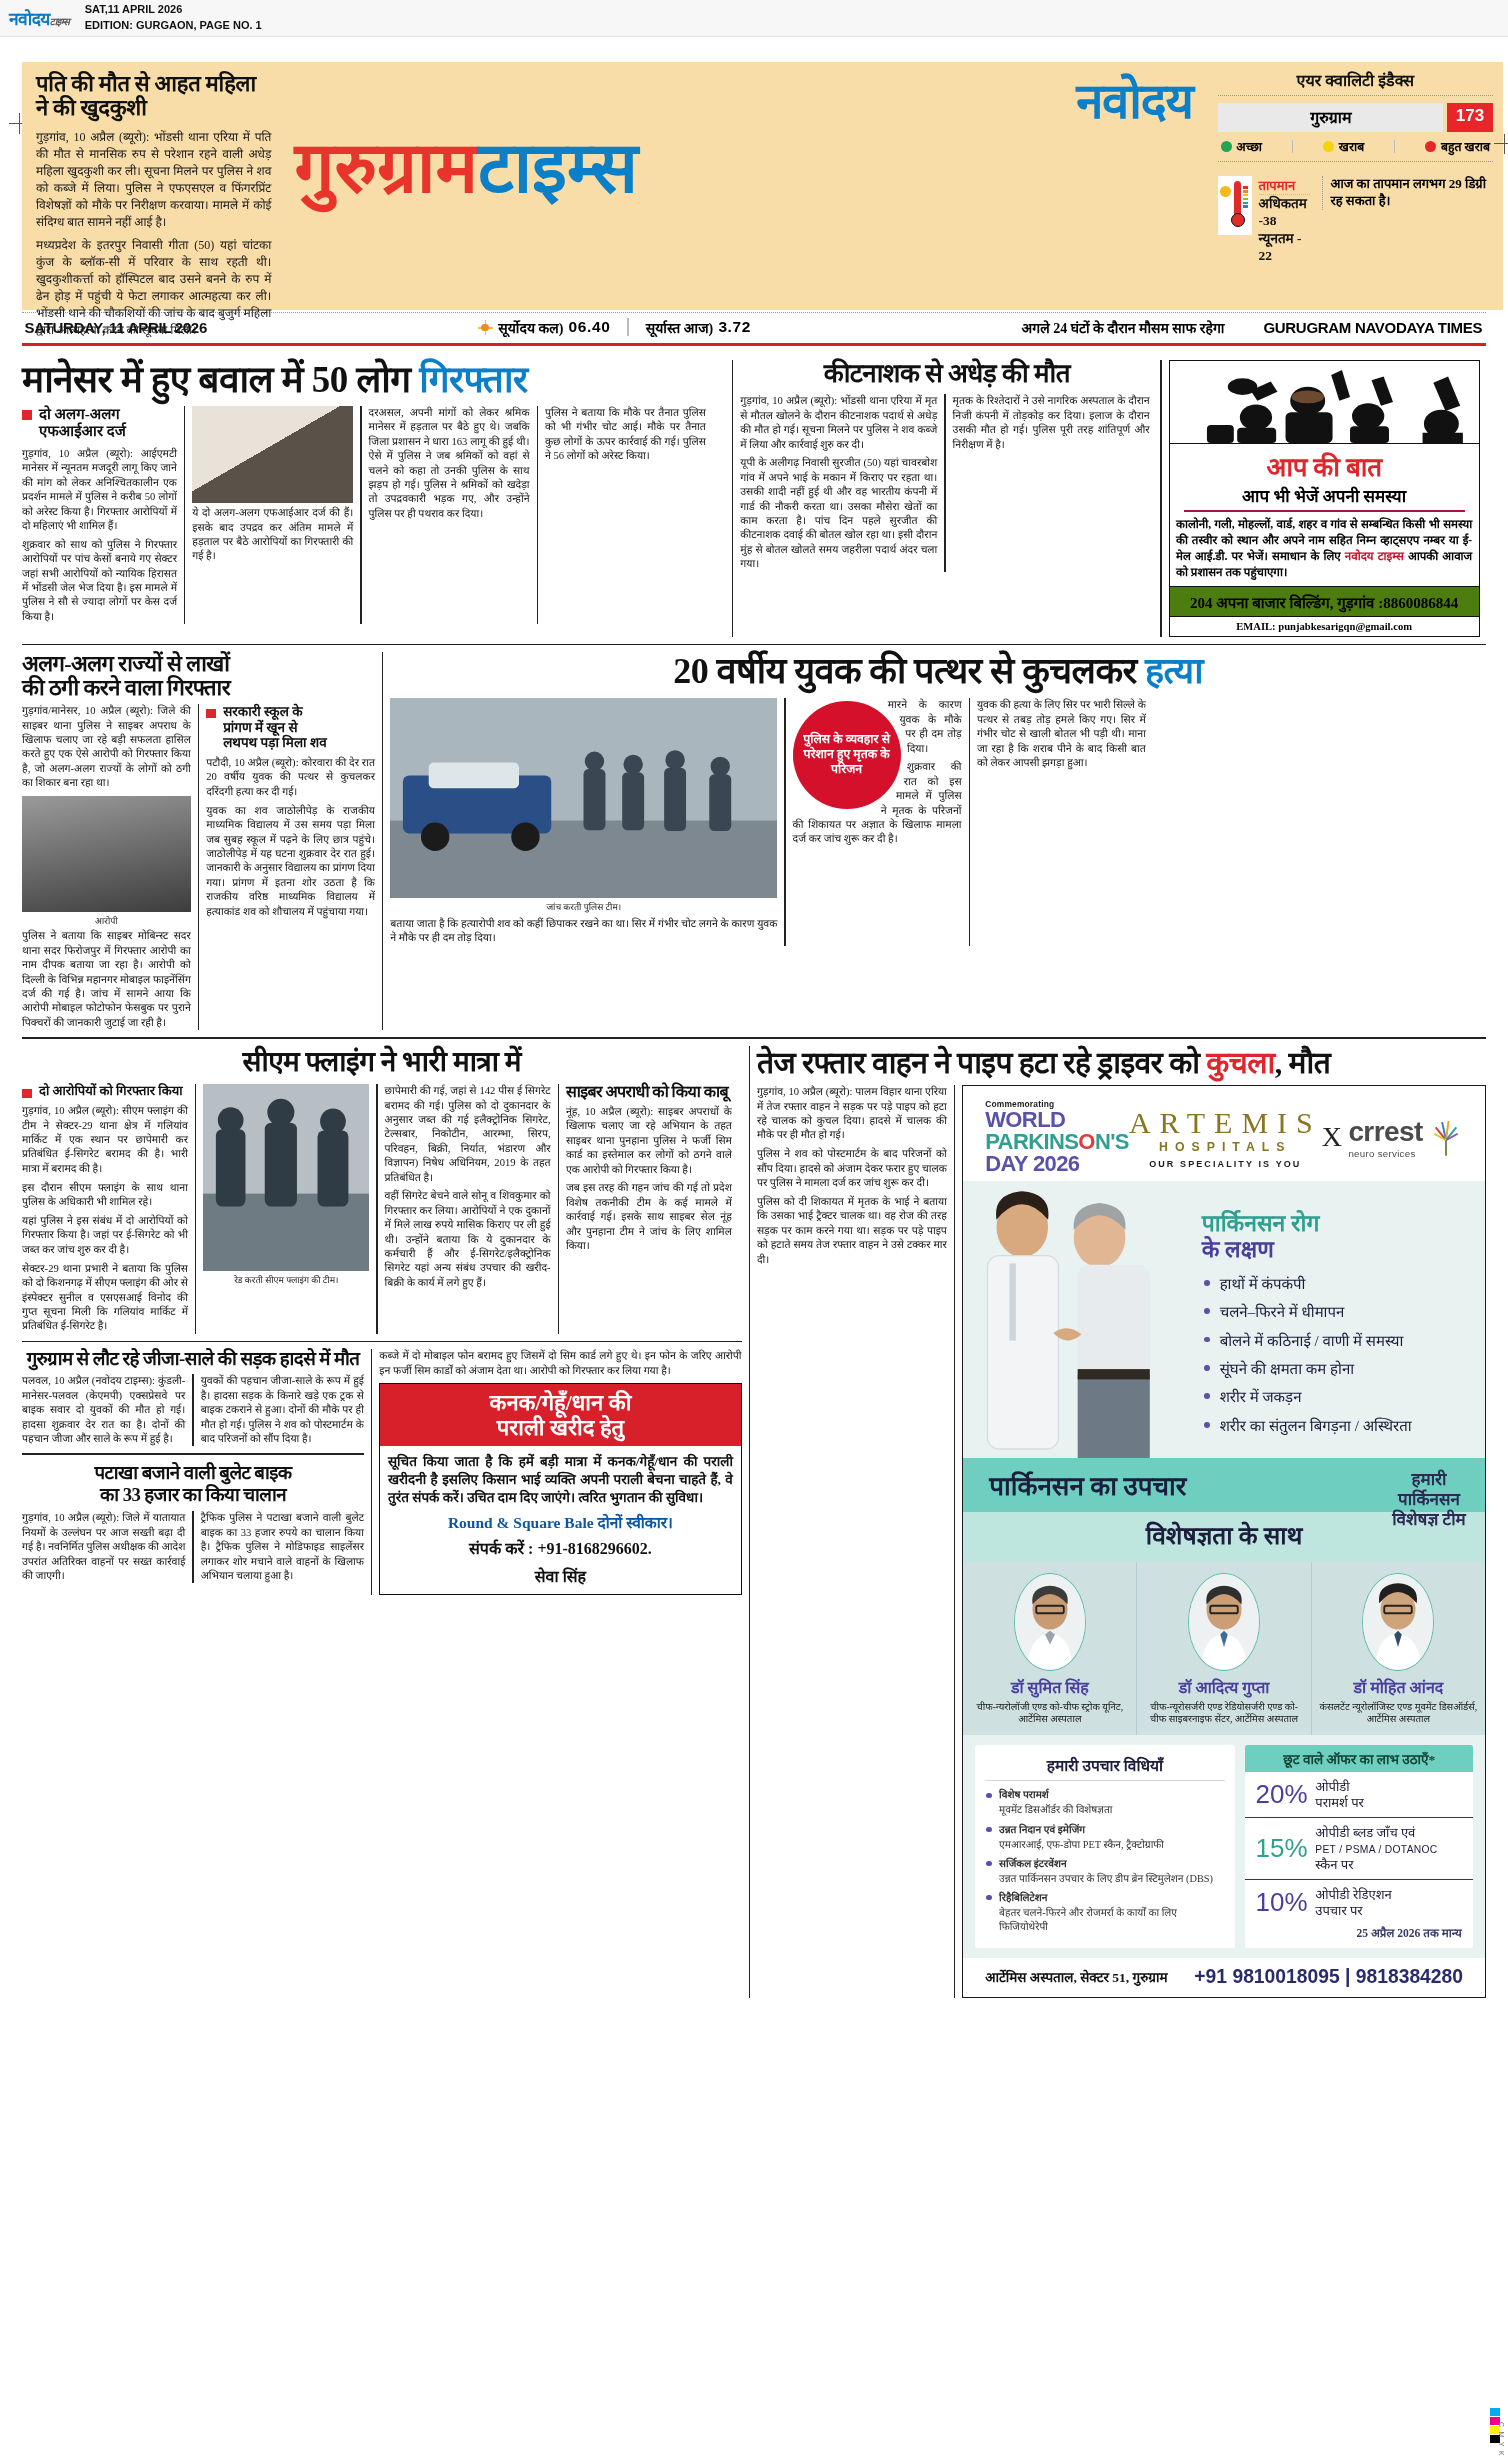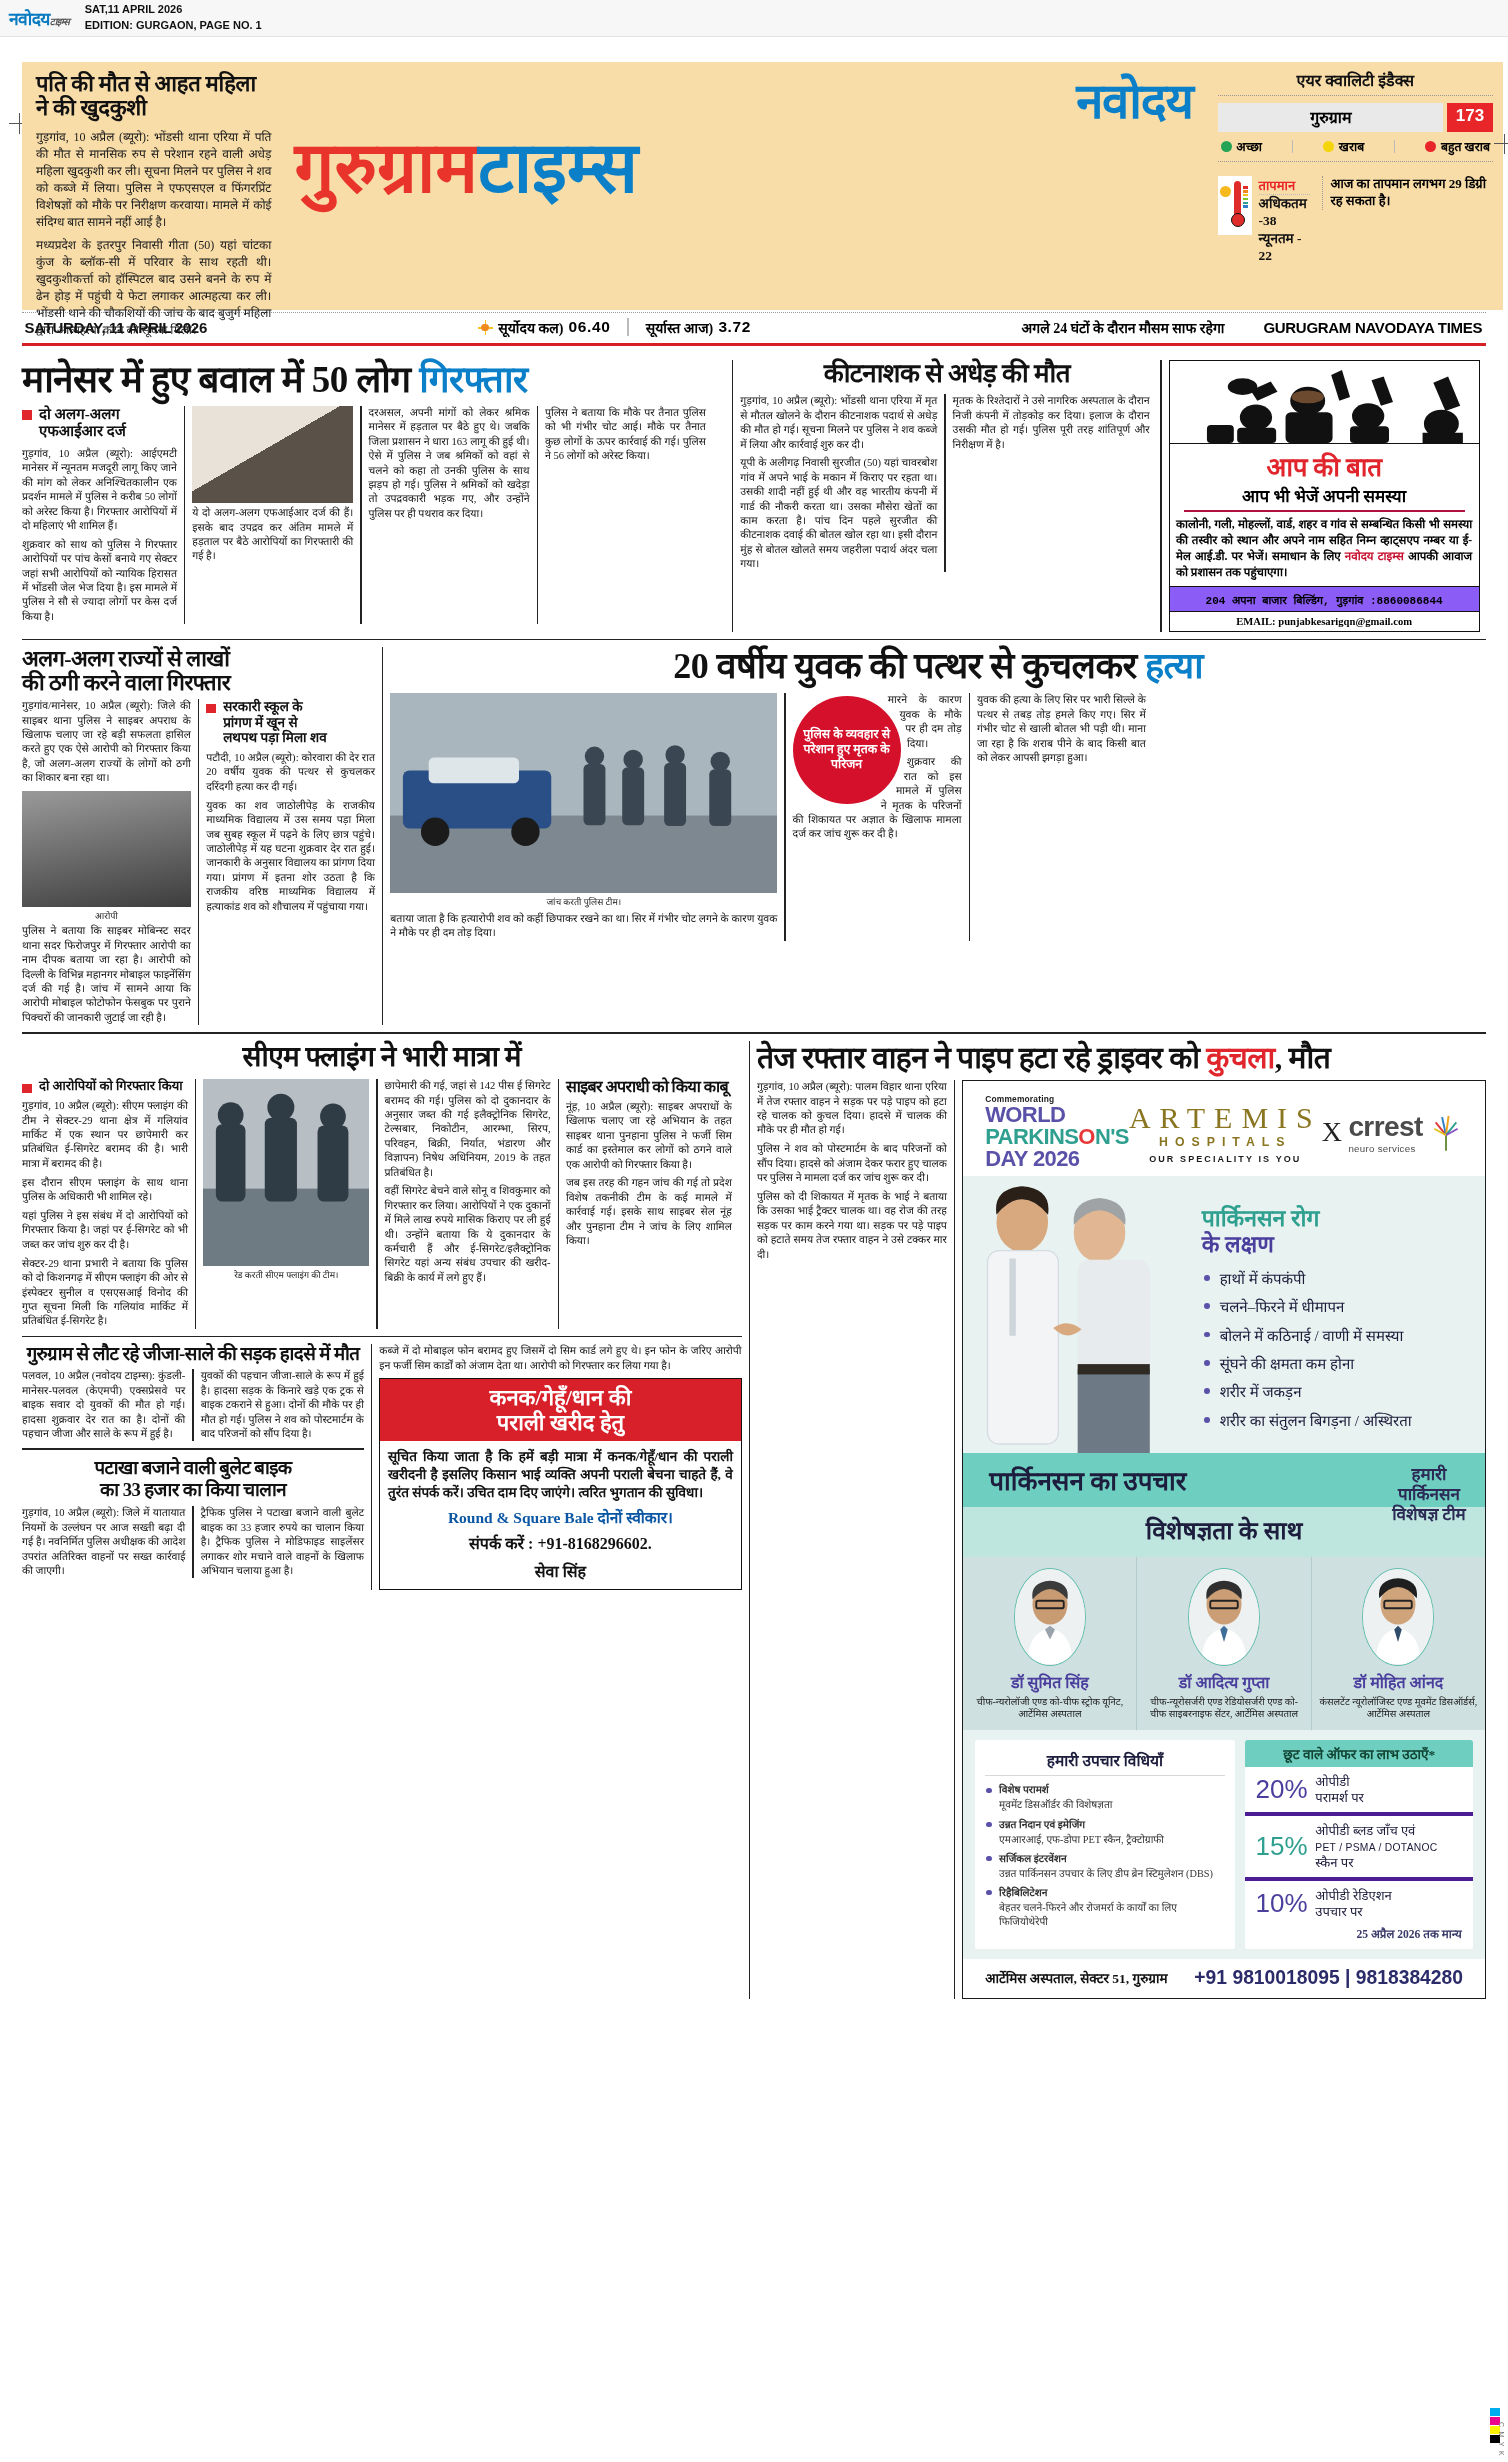--- a/index.html
+++ b/index.html
@@ -145,22 +145,22 @@
   .akb { border: 1.6px solid #111; }
   .akb-img { height: 83px; background:#fff; border-bottom:1.6px solid #111; position:relative; overflow:hidden;}
   .akb-title { color:#e0262c; font-size: 26px; font-weight:800; text-align:center;
                font-family:"Liberation Serif", serif; padding-top: 3.9px; letter-spacing:-0.3px;}
   .akb-sub { font-size: 17px; font-weight:700; text-align:center; font-family:"Liberation Serif", serif;
              padding-bottom: 2.6px; }
   .akb-under { height:1.9px; background:#b2103f; margin: 0 14px 5.2px; }
   .akb-body { font-family:"Liberation Serif", serif; font-size:11.6px; line-height:1.38; text-align: justify;
               padding: 0 6.4px 5.2px; font-weight: 600; }
   .akb-body .nt { color:#c8102e; font-weight:800; }
-  .akb-addr { background:#8b5cf6; text-align:center; font-size:11px; font-weight:700;
-              font-family:Liberation Mono, monospace; padding: 4.5px 2.6px; border-top:1.3px solid #111;}
+  .akb-addr { background:#4d7c0f; text-align:center; font-size:15px; font-weight:700;
+              font-family:Liberation Serif, serif; padding: 4.5px 2.6px; border-top:1.3px solid #111;}
   .akb-mail { background:#fff; text-align:center; font-size:10.6px; font-weight:700;
               font-family:"Liberation Serif", serif; padding: 3.9px 2.6px; border-top:1.6px solid #111;}
 
   
   .stamp {
     width: 108px; height: 108px; border-radius: 50%; background:#d4102b; color:#fff;
     display:flex; align-items:center; justify-content:center; text-align:center;
     font-family:"Liberation Serif", serif; font-weight:800; font-size:12.3px; line-height:1.22;
     float: left; shape-outside: circle(50%); margin: 2.6px 6.4px 3.9px 0;
   }
@@ -216,21 +216,21 @@
              border-bottom: 1.3px solid #d8d8d8; padding-bottom: 3.9px; margin-bottom: 6.4px; text-align:center;}
   .meth li { list-style:none; font-family:"Liberation Serif", serif; font-size: 12.3px; color:#1b1b3a;
              padding-left: 14px; position:relative; margin-bottom: 5.2px; font-weight:700; }
   .meth li span { display:block; font-weight:400; font-size: 10.3px; color:#333; }
   .meth li:before { content:""; position:absolute; left:1.3px; top:5.2px; width:5.2px; height:5.2px;
                     border-radius:50%; background:#5a51a8; }
   .disc { flex: 1; background:#fff; border-radius: 2.6px; position: relative; }
   .disc-head { background:#6ecfc0; text-align:center; font-family:"Liberation Serif", serif;
                font-size: 13.5px; font-weight:700; color:#143; padding: 4.5px 2.6px; border-radius: 2.6px 2.6px 0 0;}
   .disc-row { display:flex; align-items:center; gap: 7.7px; padding: 7px 10.3px; }
-  .disc-row + .disc-row { border-top: 4px solid #4c1d95; }
+  .disc-row + .disc-row { border-top: 1px solid #4c1d95; }
   .disc-pct { font-size: 26px; font-weight: 400; font-family:"Liberation Sans", sans-serif; white-space:nowrap;}
   .pc-20 { color:#4b3f9e; } .pc-15 { color:#2fa08f; } .pc-10 { color:#4b3f9e; }
   .disc-txt { font-family:"Liberation Serif", serif; font-size: 13px; color:#1b1b3a; line-height:1.2; }
   .disc-txt em { font-style:normal; font-family:"Liberation Sans", sans-serif; font-size:10.3px; letter-spacing:0.3px;}
   .disc-valid { text-align:right; font-family:"Liberation Serif", serif; font-size: 11.6px;
                 color:#3a3a6a; font-weight:700; padding: 0 11.6px 7.7px; }
   .ad-foot { display:flex; align-items:center; justify-content:space-between; padding: 7.7px 22px 9px; }
   .ad-foot .addr { font-family:"Liberation Serif", serif; font-size: 13.5px; color:#111; font-weight:700;}
   .ad-foot .ph { font-family:"Liberation Sans", sans-serif; font-size: 19.3px; color:#2b2b6a; font-weight:800;}
 

